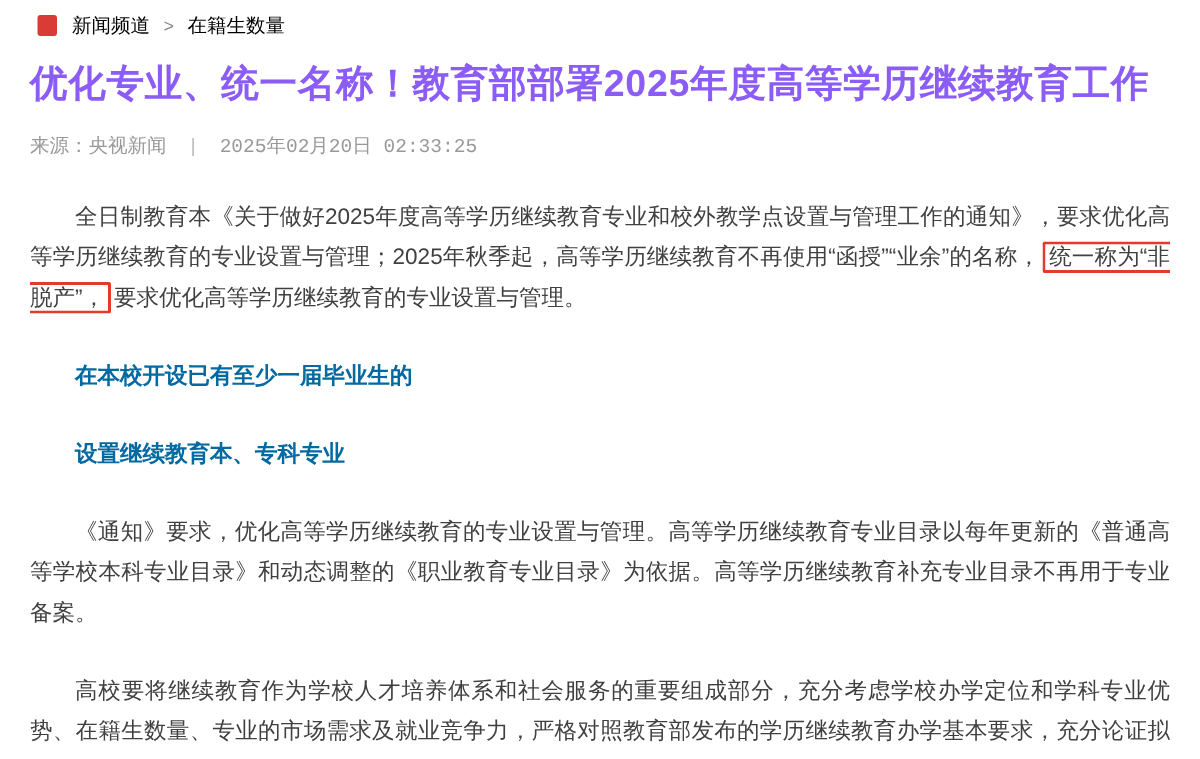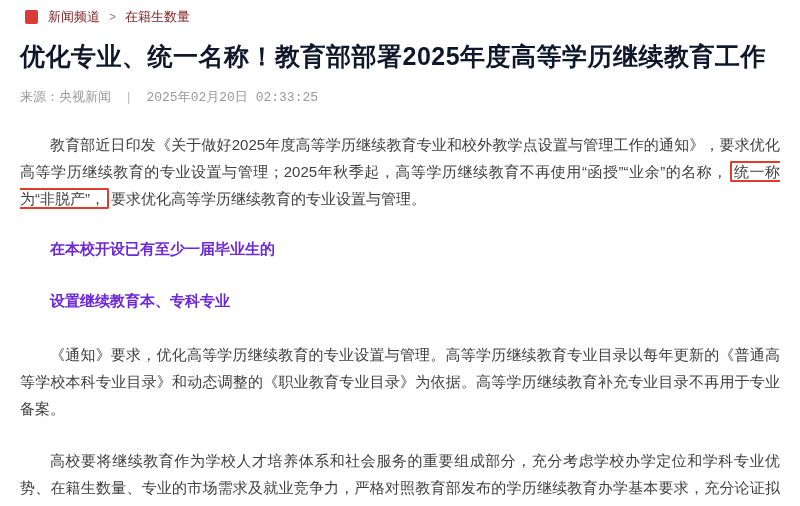--- a/index.html
+++ b/index.html
@@ -24,34 +24,34 @@
   }
   .crumb-icon {
     display: inline-block;
     width: 13px;
     height: 14px;
     background: #d93c36;
     border-radius: 2px;
     margin-right: 10px;
   }
   .breadcrumb a {
-    color: #7f1d1d;
+    color: #000000;
     text-decoration: none;
     cursor: pointer;
   }
   .breadcrumb .sep {
     color: #888888;
     margin: 0 9px;
     font-size: 12px;
   }
   
   h1.title {
     font-size: 25px;
     font-weight: 700;
-    color: #0f172a;
+    color: #8b5cf6;
     line-height: 1.3;
     margin: 0 0 15px 0;
     letter-spacing: 0.5px;
   }
   
   .meta {
     font-size: 13px;
     color: #999999;
     margin-bottom: 4px;
     font-family: Liberation Mono, monospace;
@@ -61,22 +61,21 @@
   .para {
     font-size: 15px;
     line-height: 27px;
     color: #404040;
     text-indent: 2em;
     margin: 25px 0;
     text-align: justify;
   }
   .para.subhead {
     font-weight: 700;
-    color: #6d28d9;
-    font-family: Liberation Mono, monospace;
+    color: #0369a1;
   }
   .highlight-box {
     border: 2px solid #e23b2c;
     border-radius: 2px;
     padding: 0 2px;
     margin: 0 2px;
   }
 </style>
 </head>
 <body>
@@ -91,21 +90,21 @@
   </div>
 
   <h1 class="title">优化专业、统一名称！教育部部署2025年度高等学历继续教育工作</h1>
 
   <div class="meta">
     <span>来源：央视新闻</span>
     <span class="meta-sep">|</span>
     <span>2025年02月20日 02:33:25</span>
   </div>
 
-  <p class="para"><span>教育部近日印发《关于做好2025年度高等学历继续教育专业和校外教学点设置与管理工作的通知》，要求优化高等学历继续教育的专业设置与管理；2025年秋季起，高等学历继续教育不再使用“函授”“业余”的名称，</span><span class="highlight-box">统一称为“非脱产”，</span><span>要求优化高等学历继续教育的专业设置与管理。</span></p>
+  <p class="para"><span>全日制教育本《关于做好2025年度高等学历继续教育专业和校外教学点设置与管理工作的通知》，要求优化高等学历继续教育的专业设置与管理；2025年秋季起，高等学历继续教育不再使用“函授”“业余”的名称，</span><span class="highlight-box">统一称为“非脱产”，</span><span>要求优化高等学历继续教育的专业设置与管理。</span></p>
 
   <p class="para subhead">在本校开设已有至少一届毕业生的</p>
 
 
   <p class="para subhead">设置继续教育本、专科专业</p>
 
   <p class="para">《通知》要求，优化高等学历继续教育的专业设置与管理。高等学历继续教育专业目录以每年更新的《普通高等学校本科专业目录》和动态调整的《职业教育专业目录》为依据。高等学历继续教育补充专业目录不再用于专业备案。</p>
 
   <p class="para"><span>高校要将继续教育作为学校人才培养体系和社会服务的重要组成部分，充分考虑学校办学定位和学科专业优势、在籍生数量、专业的市场需求及就业竞争力，严格对照教育部发布的学历继续教育办学基本要求，充分论证拟新设专业点，持续优化专业结构。</span></p>
 

